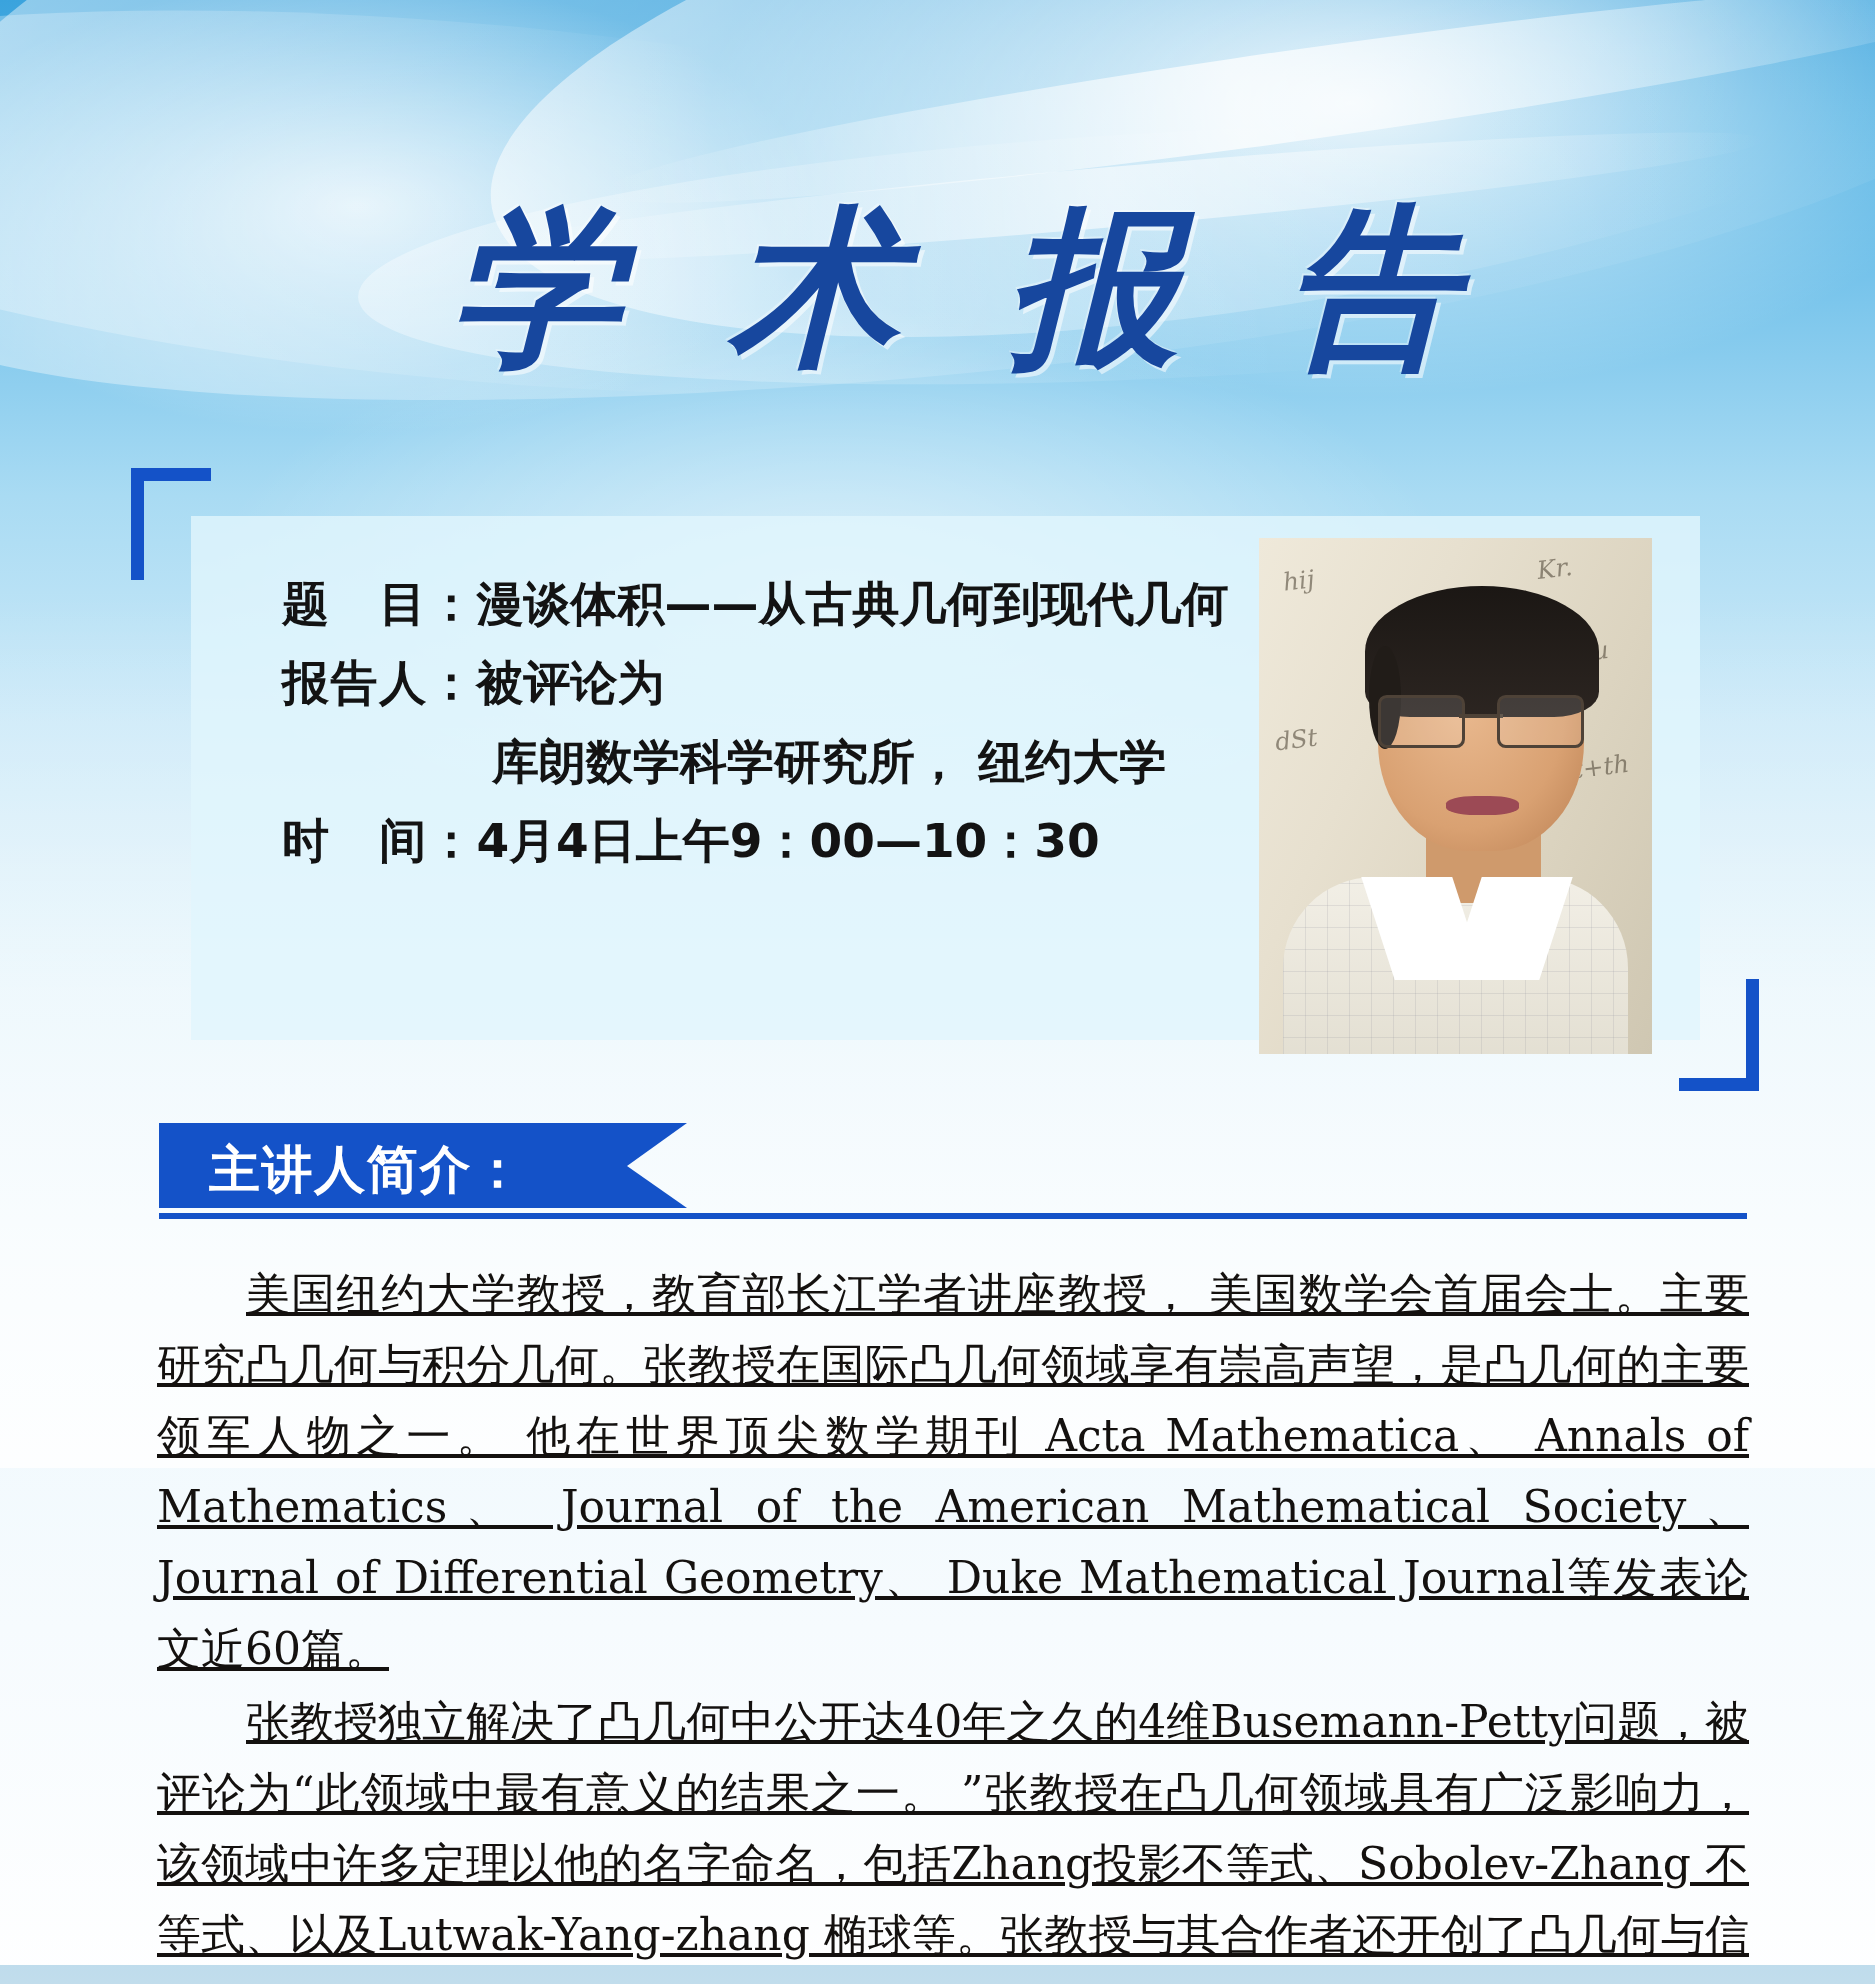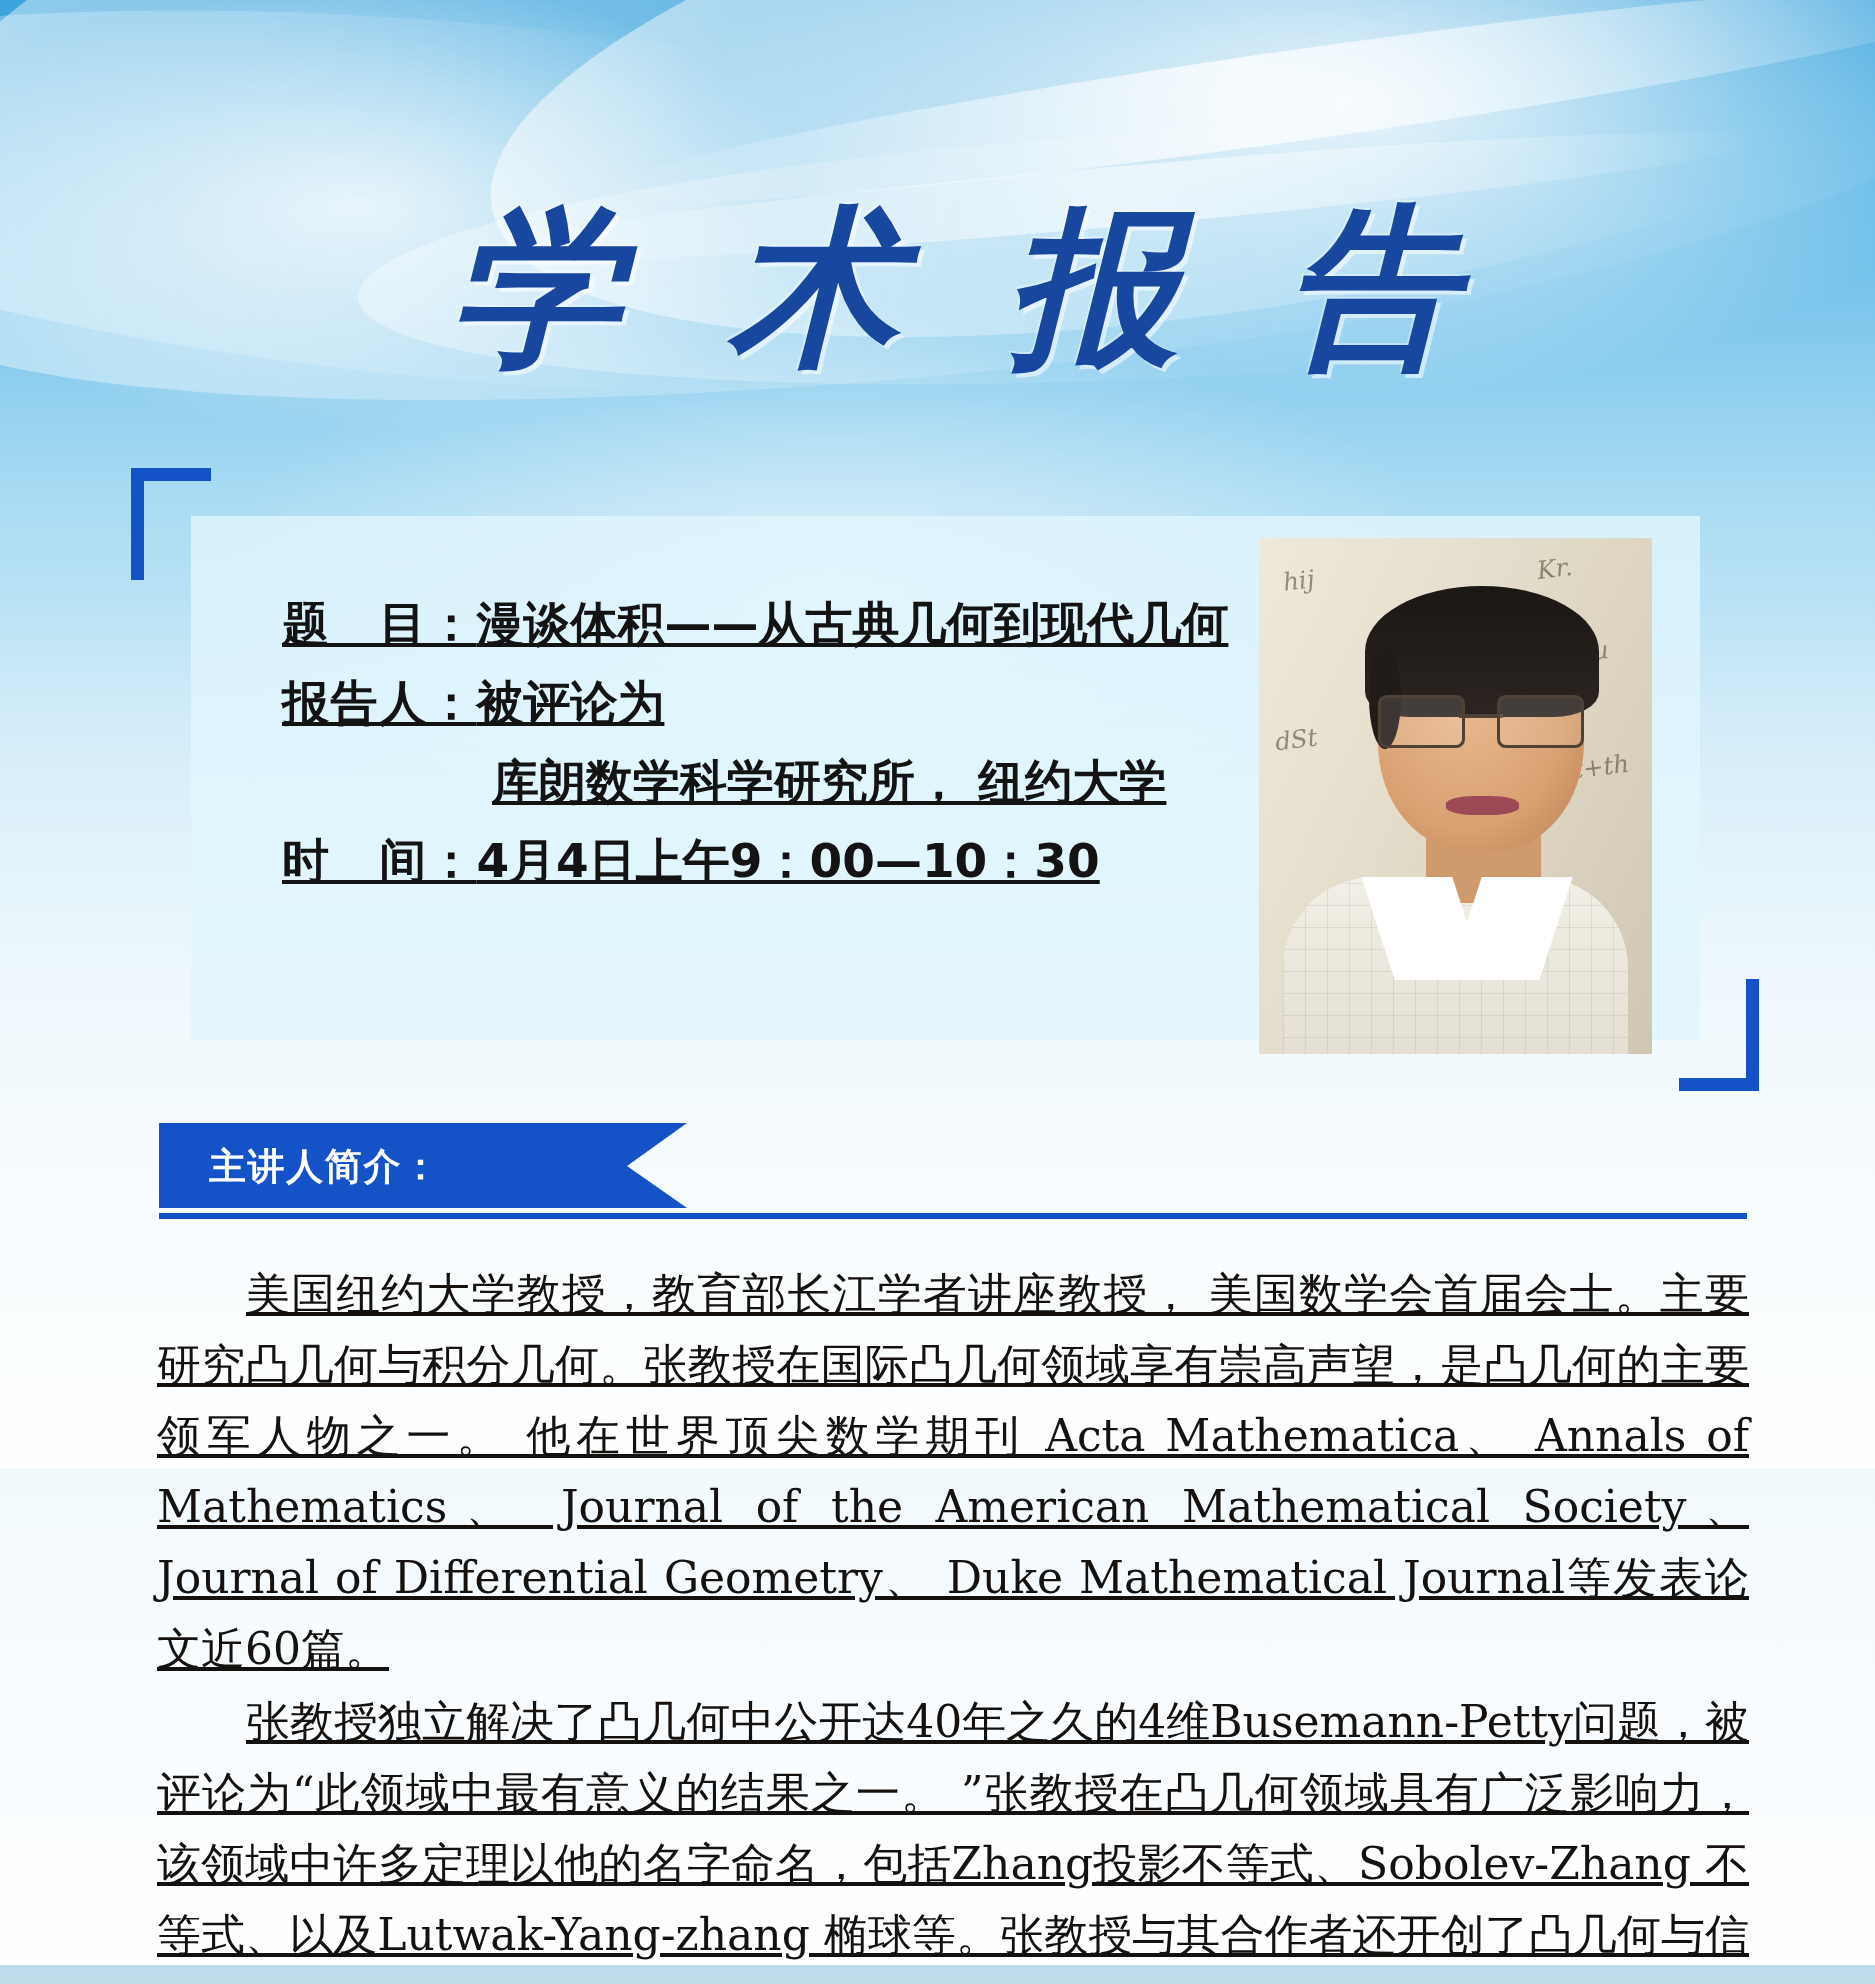--- a/index.html
+++ b/index.html
@@ -130,29 +130,28 @@
     border-bottom: 13.5px solid #1452c8;
   }
   .info-box {
     position: absolute;
     left: 60px; top: 48px;
     width: 1509px; height: 524px;
     background: rgba(224,245,252,0.82);
   }
   .info-text {
     position: absolute;
-    left: 91px; top: 68px;
+    left: 91px; top: 48px;
     width: 1112px;
     font-family: "DejaVu Sans", sans-serif;
     font-weight: 700;
     font-size: 47px;
     line-height: 79px;
     color: #131313;
     white-space: nowrap;
-    text-decoration: underline;
   }
   .info-line { display: block; }
   .info-line .lab { letter-spacing: 1.6px; }
   .info-line.indent { padding-left: 210px; }
   .photo {
     position: absolute;
     right: 48px; top: 22px;
     width: 393px; height: 516px;
     overflow: hidden;
     background: #cfc9b8;
@@ -267,24 +266,24 @@
   .sec-arrow {
     position: absolute;
     left: 468px; top: 0;
     width: 0; height: 0;
     border-top: 43px solid #1452c8;
     border-bottom: 42px solid #1452c8;
     border-right: 60px solid transparent;
   }
   .sec-label {
     position: absolute;
-    left: 50px; top: 19px;
+    left: 50px; top: 13px;
     font-family: "DejaVu Sans", sans-serif;
     font-weight: 700;
-    font-size: 37px;
+    font-size: 51px;
     color: #ffffff;
     letter-spacing: 1.6px;
     white-space: nowrap;
   }
   .sec-rule {
     position: absolute;
     left: 159px; top: 1213px;
     width: 1588px; height: 5.6px;
     background: #1452c8;
   }

